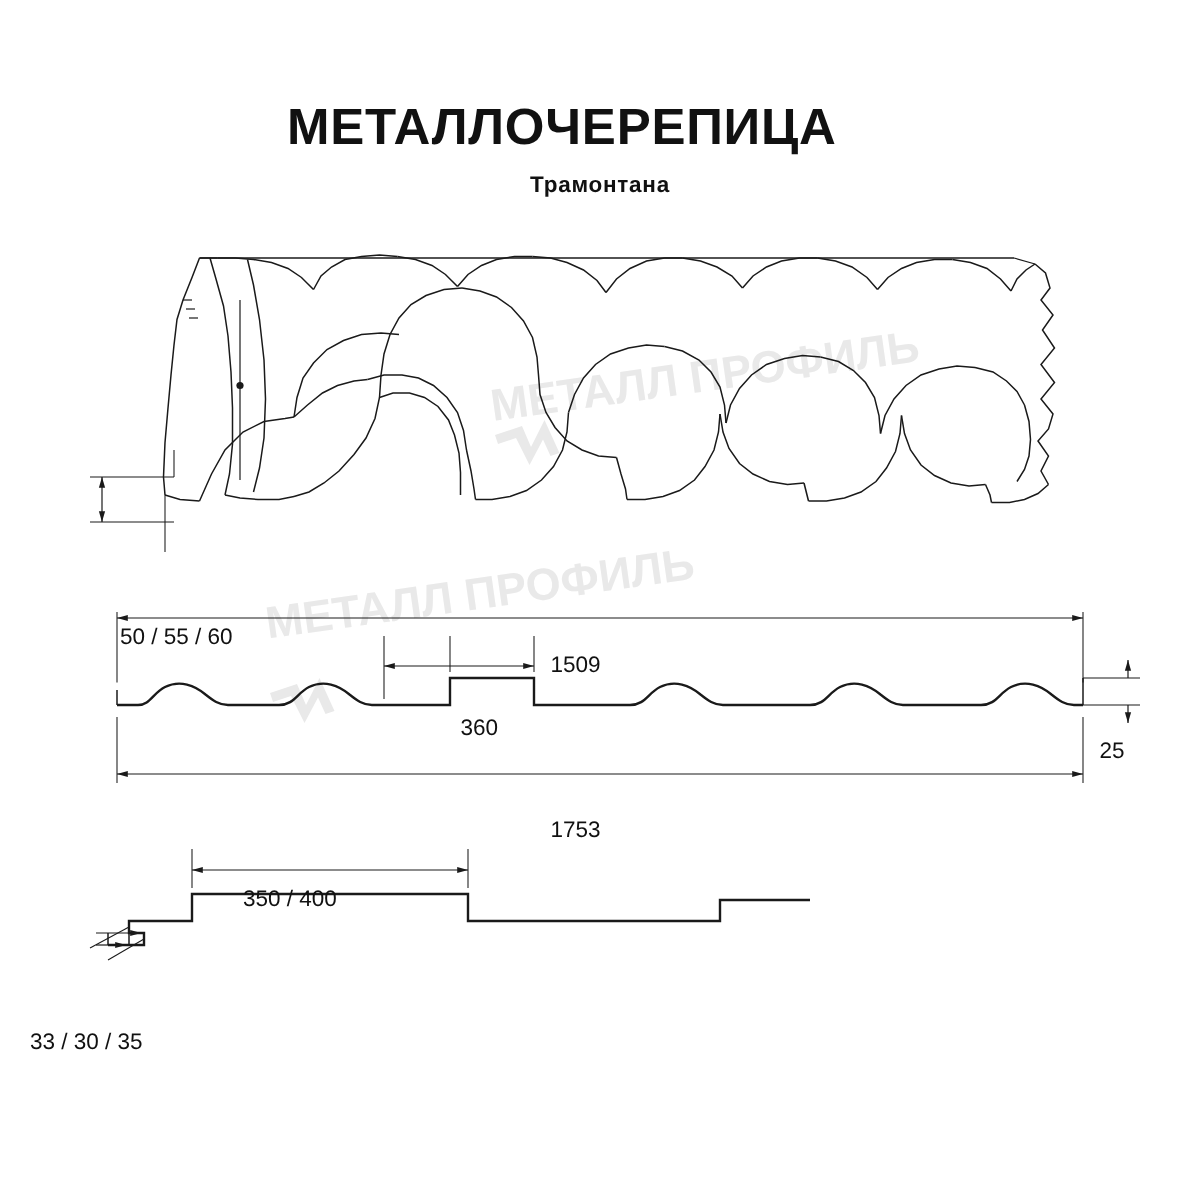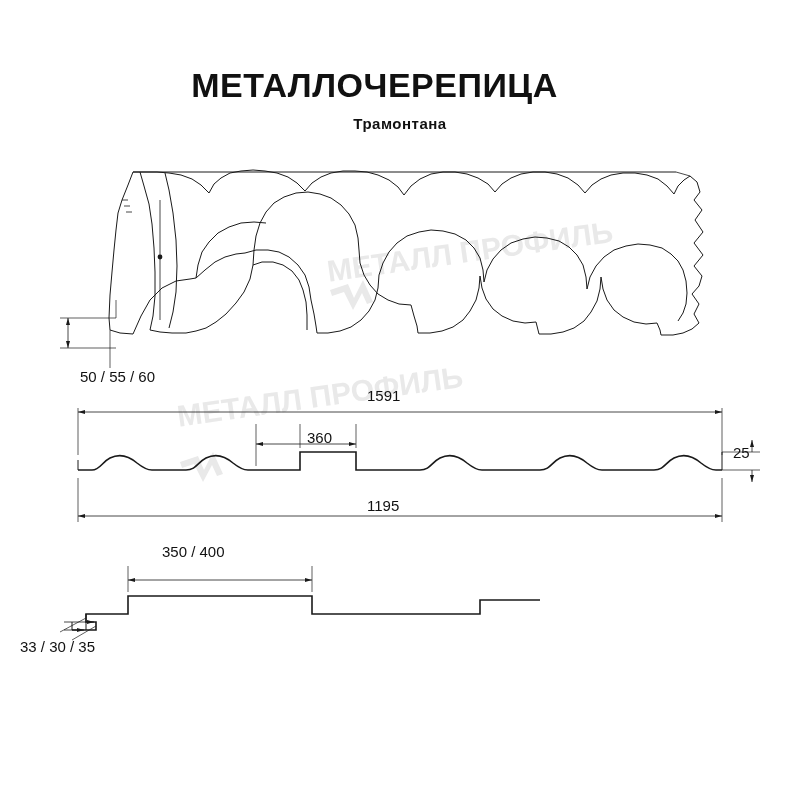--- a/index.html
+++ b/index.html
@@ -44,20 +44,21 @@
     font-size: 15px;
     font-weight: bold;
     letter-spacing: 0.5px;
     color: #111111;
   }
   .dim-label {
     position: absolute;
     font-size: 15px;
     color: #111111;
     white-space: nowrap;
+    margin-top: 48px;
   }
   .dim-50 { left: 80px;  top: 368px; }
   .dim-1155 { left: 367px; top: 387px; }
   .dim-230 { left: 307px; top: 429px; }
   .dim-25r { left: 733px; top: 444px; }
   .dim-1195 { left: 367px; top: 497px; }
   .dim-350 { left: 162px; top: 543px; }
   .dim-253035 { left: 20px; top: 638px; }
 
   .wm {
@@ -264,18 +265,18 @@
     </g>
 
     <g>
       <path class="ln-thin" d="M64 630 L84 630" marker-end="url(#arrL)"></path>
       <path class="ln-thin" d="M64 622 L94 622" marker-end="url(#arrL)"></path>
     </g>
   </g>
 </svg>
 
 <div class="dim-label dim-50">50 / 55 / 60</div>
-<div class="dim-label dim-1155">1591</div>
+<div class="dim-label dim-1155">1509</div>
 <div class="dim-label dim-230">360</div>
 <div class="dim-label dim-25r">25</div>
-<div class="dim-label dim-1195">1195</div>
+<div class="dim-label dim-1195">1753</div>
 <div class="dim-label dim-350">350 / 400</div>
 <div class="dim-label dim-253035">33 / 30 / 35</div>
 
 </body></html>

